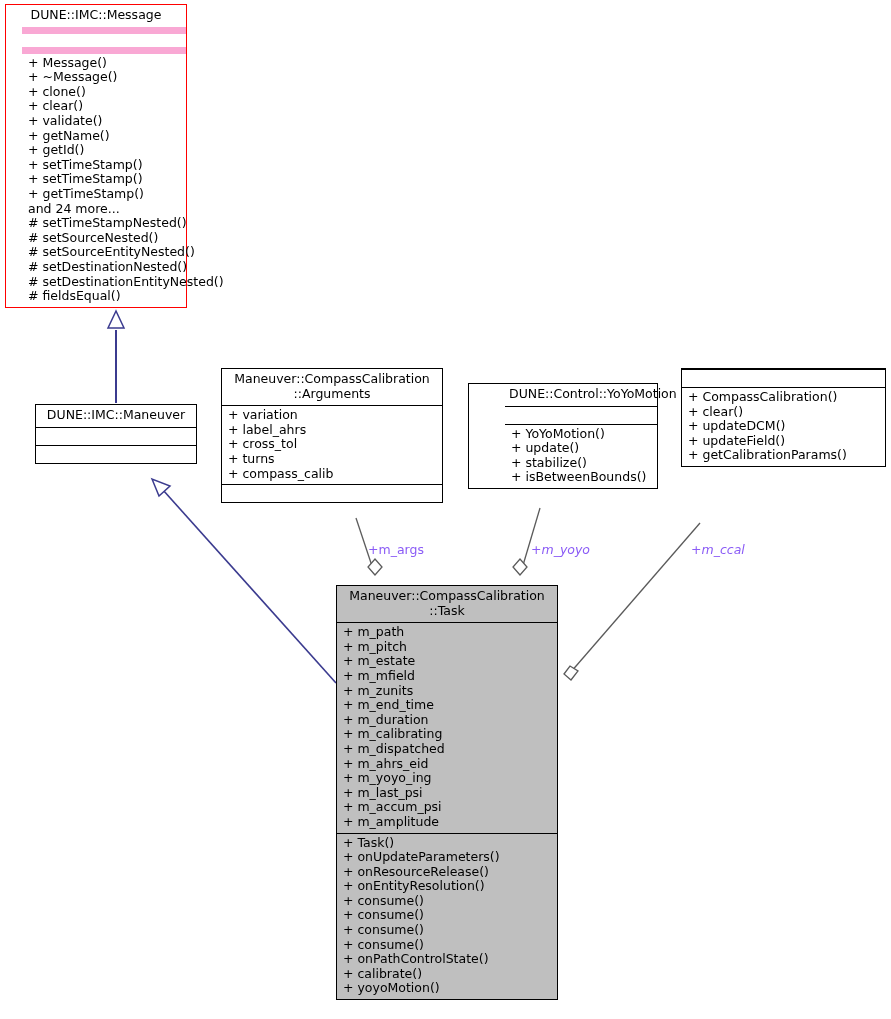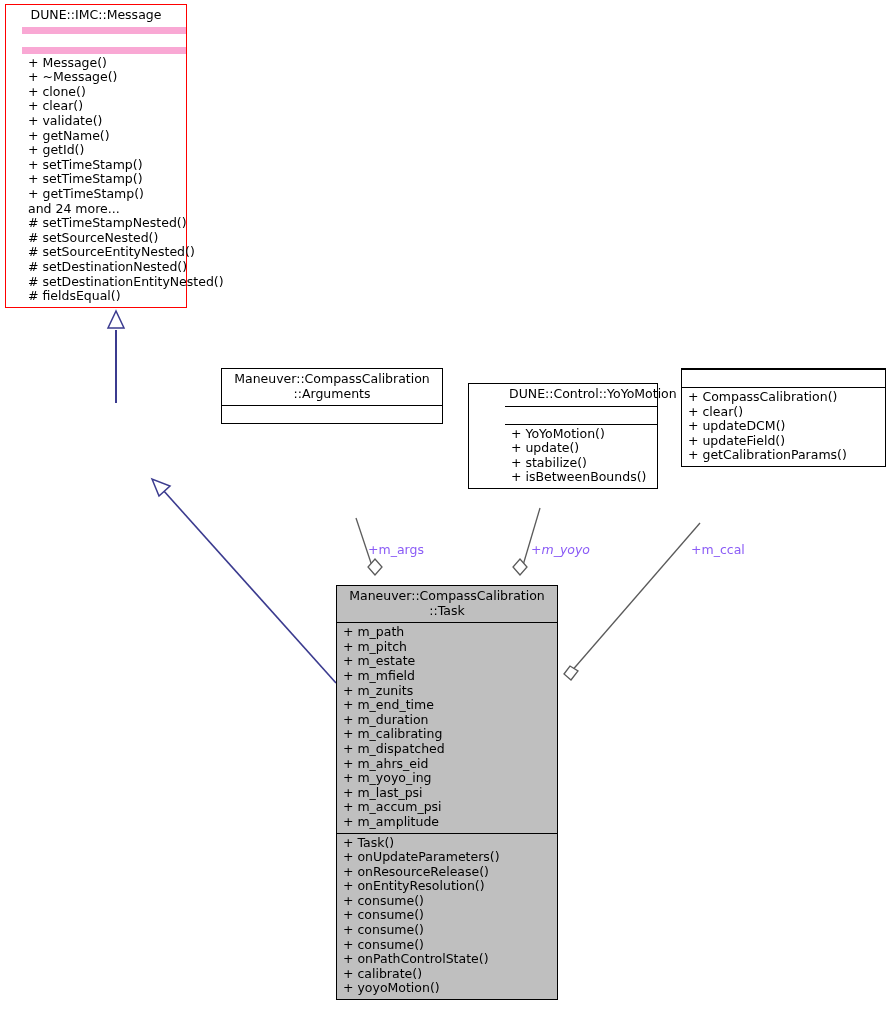--- a/index.html
+++ b/index.html
@@ -129,25 +129,39 @@
       <div class="row">and 24 more...</div>
       <div class="row"># setTimeStampNested()</div>
       <div class="row"># setSourceNested()</div>
       <div class="row"># setSourceEntityNested()</div>
       <div class="row"># setDestinationNested()</div>
       <div class="row"># setDestinationEntityNested()</div>
       <div class="row"># fieldsEqual()</div>
     </div>
   </div>
 
+  <div class="uml-class" style="left:35px; top:404px; width:162px;">
+    <div class="sect title">
+      <div class="row">DUNE::IMC::Maneuver</div>
+    </div>
+    <div class="sect divider empty-sect-sm"></div>
+    <div class="sect divider empty-sect-sm"></div>
+  </div>
 
   <div class="uml-class" style="left:221px; top:368px; width:222px;">
     <div class="sect title">
       <div class="row">Maneuver::CompassCalibration</div>
       <div class="row">::Arguments</div>
+    </div>
+    <div class="sect body divider">
+      <div class="row">+ variation</div>
+      <div class="row">+ label_ahrs</div>
+      <div class="row">+ cross_tol</div>
+      <div class="row">+ turns</div>
+      <div class="row">+ compass_calib</div>
     </div>
     <div class="sect divider empty-sect-sm"></div>
   </div>
 
   <div class="uml-class" style="left:468px; top:383px; width:190px;padding-left:36px;">
     <div class="sect title">
       <div class="row">DUNE::Control::YoYoMotion</div>
     </div>
     <div class="sect divider empty-sect-sm"></div>
     <div class="sect body divider">
@@ -200,15 +214,15 @@
       <div class="row">+ consume()</div>
       <div class="row">+ consume()</div>
       <div class="row">+ onPathControlState()</div>
       <div class="row">+ calibrate()</div>
       <div class="row">+ yoyoMotion()</div>
     </div>
   </div>
 
   <div class="edge-label" style="left:368px; top:542px;">+m_args</div>
   <div class="edge-label" style="left:531px; top:542px;font-style:italic;">+m_yoyo</div>
-  <div class="edge-label" style="left:691px; top:542px;">+m_ccal</div>
+  <div class="edge-label" style="left:691px; top:542px;font-style:italic;">+m_ccal</div>
 
 </div>
 
 </body></html>

